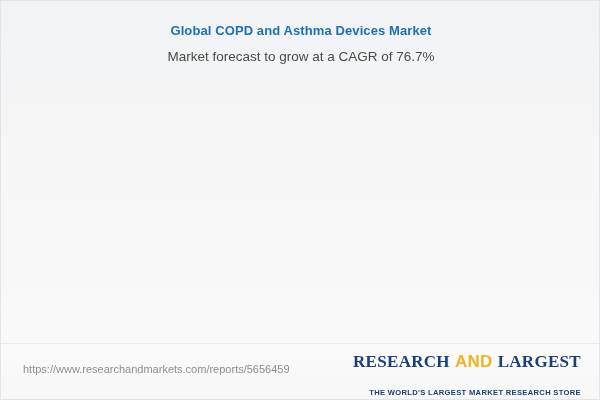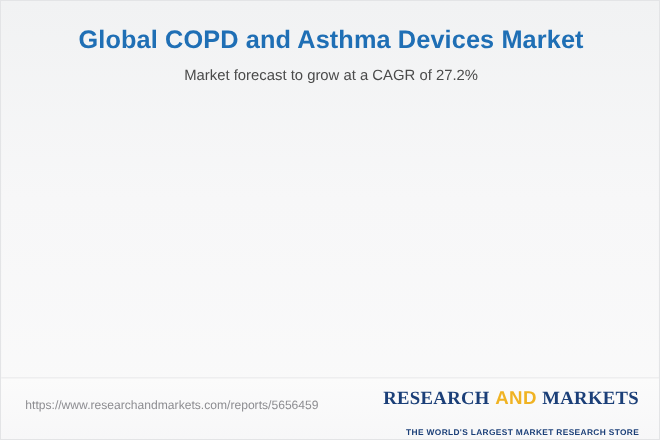--- a/index.html
+++ b/index.html
@@ -25,21 +25,21 @@
   .header {
     position: absolute;
     top: 0;
     left: 0;
     width: 600px;
     text-align: center;
   }
   .chart-title {
     margin: 0;
     padding-top: 22px;
-    font-size: 23px;
+    font-size: 13px;
     font-weight: bold;
     color: #1f6fb5;
     letter-spacing: 0.1px;
   }
   .chart-subtitle {
     margin: 0;
     padding-top: 11px;
     font-size: 13.5px;
     font-weight: normal;
     color: #4a4a4a;
@@ -103,21 +103,21 @@
     white-space: nowrap;
   }
 </style>
 </head>
 <body>
 
 <div id="infographic">
 
   <div class="header">
     <h1 class="chart-title">Global COPD and Asthma Devices Market</h1>
-    <p class="chart-subtitle">Market forecast to grow at a CAGR of 27.2%</p>
+    <p class="chart-subtitle">Market forecast to grow at a CAGR of 76.7%</p>
   </div>
 
   <div class="plot">
 
     <div class="bar-group g2021">
       
       
       
     </div>
 
@@ -125,18 +125,18 @@
       
       
       
     </div>
 
   </div>
 
   <div class="footer">
     <div class="source-url">https://www.researchandmarkets.com/reports/5656459</div>
     <div class="brand">
-      <div class="brand-name"><span class="w1">RESEARCH</span><span class="w2" style="margin-left: 5px;">AND</span><span class="w3" style="margin-left: 5px;">MARKETS</span></div>
+      <div class="brand-name"><span class="w1">RESEARCH</span><span class="w2" style="margin-left: 5px;">AND</span><span class="w3" style="margin-left: 5px;">LARGEST</span></div>
       <div class="brand-tagline">THE WORLD'S LARGEST MARKET RESEARCH STORE</div>
     </div>
   </div>
 
 </div>
 
 </body></html>

